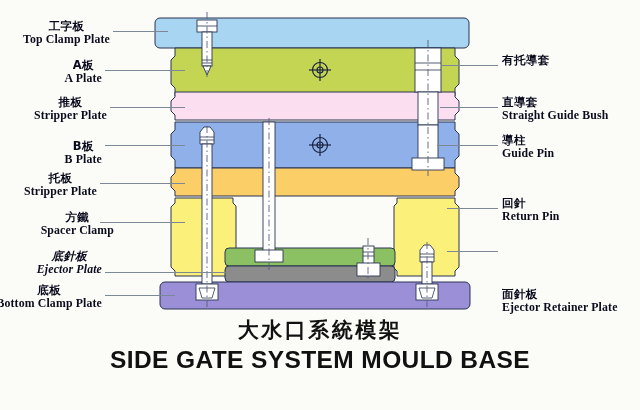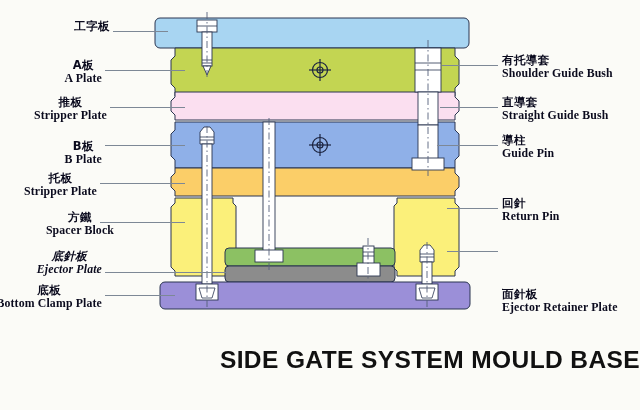--- a/index.html
+++ b/index.html
@@ -26,21 +26,21 @@
   svg { position: absolute; left: 0; top: 0; overflow: visible; }
 
   
   #title-cn {
     position: absolute; left: 0; right: 0; top: 316px;
     text-align: center; font-family: "DejaVu Sans", sans-serif;
     font-weight: bold; font-size: 21px; letter-spacing: 2.5px; color: #111;
   }
   #title-en {
     position: absolute; left: 0; right: 0; top: 346px;
-    text-align: right; font-family: "Liberation Sans", sans-serif;
+    text-align: center; font-family: "Liberation Sans", sans-serif;
     font-weight: bold; font-size: 24.5px; letter-spacing: .4px; color: #111;
   }
 </style>
 </head>
 <body>
 
 <div id="stage">
 
   <svg width="640" height="410">
     <defs>
@@ -180,66 +180,67 @@
   <div class="leader" style="left:105px; top:295px; width:70px;"></div>
 
   <div class="leader" style="left:442px; top:65px;  width:56px;"></div>
   <div class="leader" style="left:440px; top:107px; width:58px;"></div>
   <div class="leader" style="left:437px; top:145px; width:61px;"></div>
   <div class="leader" style="left:447px; top:208px; width:51px;"></div>
   <div class="leader" style="left:447px; top:251px; width:51px;"></div>
 
   <div class="label left" style="right:530px; top:20px;">
     <div class="cn">工字板</div>
+    <div class="en">Top Clamp Plate</div>
   </div>
   <div class="label left" style="right:538px; top:59px;">
     <div class="cn">A板</div>
     <div class="en">A Plate</div>
   </div>
   <div class="label left" style="right:533px; top:96px;">
     <div class="cn">推板</div>
     <div class="en">Stripper Plate</div>
   </div>
   <div class="label left" style="right:538px; top:140px;">
     <div class="cn">B板</div>
     <div class="en">B Plate</div>
   </div>
   <div class="label left" style="right:543px; top:172px;">
     <div class="cn">托板</div>
     <div class="en">Stripper Plate</div>
   </div>
   <div class="label left" style="right:526px; top:211px;">
     <div class="cn">方鐵</div>
-    <div class="en">Spacer Block</div>
+    <div class="en">Spacer Clamp</div>
   </div>
   <div class="label left" style="right:538px; top:250px;font-style:italic;">
     <div class="cn">底針板</div>
     <div class="en">Ejector Plate</div>
   </div>
   <div class="label left" style="right:538px; top:284px;">
     <div class="cn">底板</div>
     <div class="en">Bottom Clamp Plate</div>
   </div>
 
   <div class="label right" style="left:502px; top:54px;">
     <div class="cn">有托導套</div>
-    <div class="en">Shoulder Guide Bush</div>
   </div>
   <div class="label right" style="left:502px; top:96px;">
     <div class="cn">直導套</div>
     <div class="en">Straight Guide Bush</div>
   </div>
   <div class="label right" style="left:502px; top:134px;">
     <div class="cn">導柱</div>
     <div class="en">Guide Pin</div>
   </div>
   <div class="label right" style="left:502px; top:197px;">
     <div class="cn">回針</div>
     <div class="en">Return Pin</div>
   </div>
   <div class="label right" style="left:502px; top:240px;margin-top:48px;">
     <div class="cn">面針板</div>
     <div class="en">Ejector Retainer Plate</div>
   </div>
 
+  <div id="title-cn">大水口系統模架</div>
   <div id="title-en">SIDE GATE SYSTEM MOULD BASE</div>
 
 </div>
 
 </body></html>

